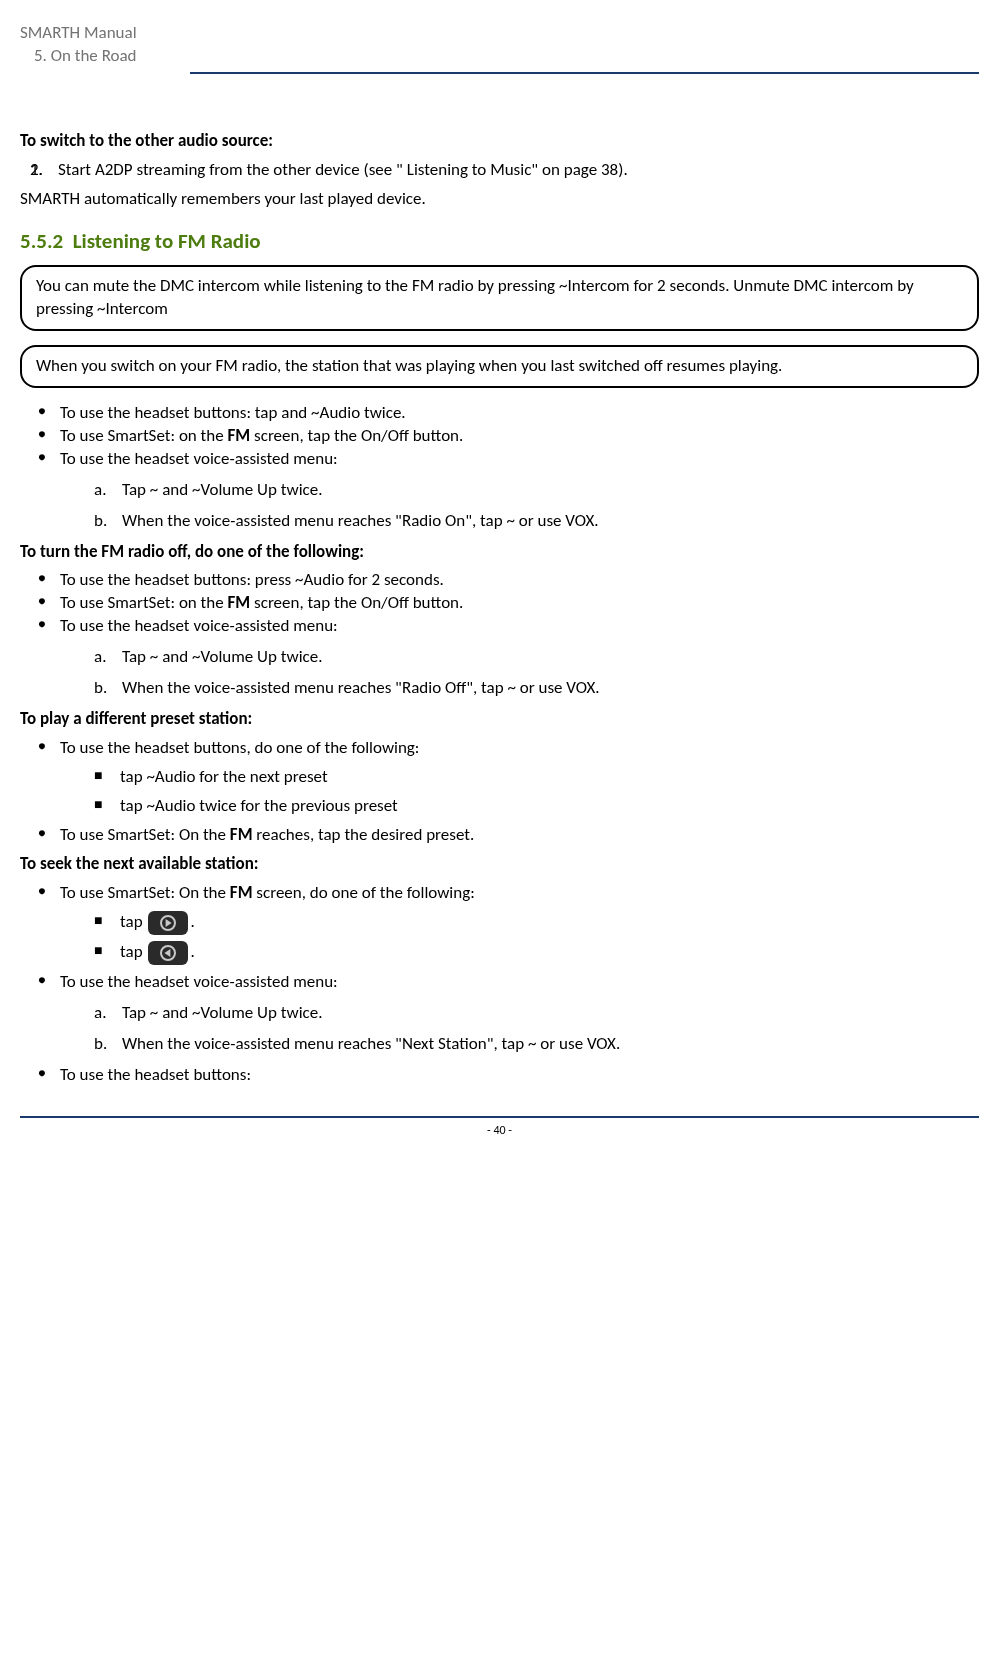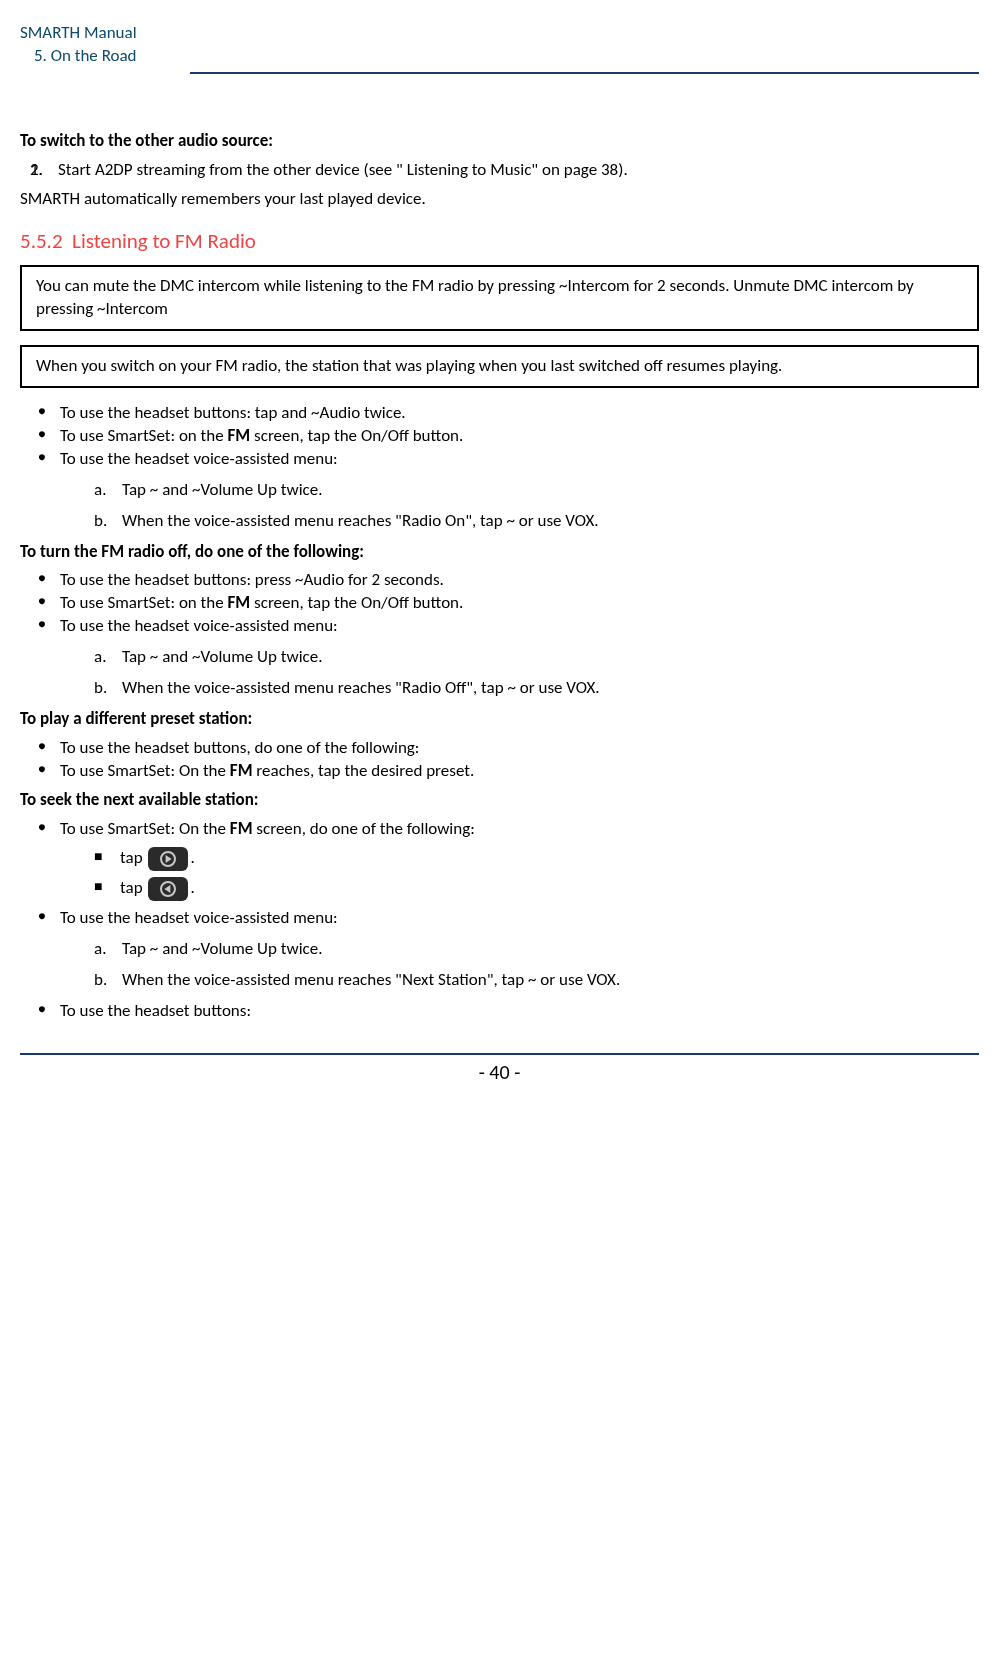--- a/index.html
+++ b/index.html
@@ -19,21 +19,21 @@
     align-items: flex-start;
   }
   .logo {
     width: 140px;
     padding-top: 4px;
   }
   .logo svg { display: block; }
   .header-right {
     text-align: right;
     font-size: 17px;
-    color: #0c4a6e;
+    color: #737373;
     padding-top: 2px;
   }
   .header-rule {
     border: none;
     border-top: 2px solid #1a3a6e;
     margin: 4px 0 0 170px;
   }
   .content {
     padding: 50px 0 6px 0;
   }
@@ -47,28 +47,28 @@
   ol.numbered > li {
     margin: 6px 0;
     padding-left: 20px;
     position: relative;
   }
   ol.numbered > li .num {
     position: absolute;
     left: -8px;
   }
   .h-section {
-    color: #ef4444;
-    font-weight: normal;
+    color: #4d7c0f;
+    font-weight: bold;
     font-size: 21px;
     margin: 16px 0 10px 0;
   }
   .note-box {
     border: 2px solid #000;
-    border-radius: 0;
+    border-radius: 16px;
     padding: 8px 14px;
     margin: 8px 0 14px 0;
   }
   ul.bullets {
     list-style: none;
     padding-left: 18px;
     margin: 6px 0;
   }
   ul.bullets > li {
     position: relative;
@@ -152,21 +152,21 @@
     border-bottom: 4px solid transparent;
     border-right: 6px solid #c8c8c8;
   }
   .footer-rule {
     border: none;
     border-top: 2px solid #1a3a6e;
     margin-top: 18px;
   }
   .page-num {
     text-align: center;
-    font-size: 20px;
+    font-size: 12px;
     margin-top: 4px;
   }
 </style>
 </head>
 <body>
 
 <div class="header-row">
   <div class="header-right">
     <div>SMARTH  Manual</div>
     <div>5.  On the Road</div>
@@ -226,20 +226,24 @@
         <li><span class="al">b.</span><span>When the voice-assisted menu reaches "Radio Off", tap ~ or use VOX.</span></li>
       </ol>
     </li>
   </ul>
 
   <p class="bold">To play a different preset station:</p>
 
   <ul class="bullets">
     <li>
       <span>To use the headset buttons, do one of the following:</span>
+      <ul class="squares">
+        <li><span>tap ~Audio for the next  preset</span></li>
+        <li><span>tap ~Audio twice for the previous  preset</span></li>
+      </ul>
     </li>
     <li>
       <span>To use SmartSet: On the </span><span class="bold">FM</span><span> reaches, tap the desired  preset.</span>
     </li>
   </ul>
 
   <p class="bold">To seek the next available station:</p>
 
   <ul class="bullets">
     <li>

